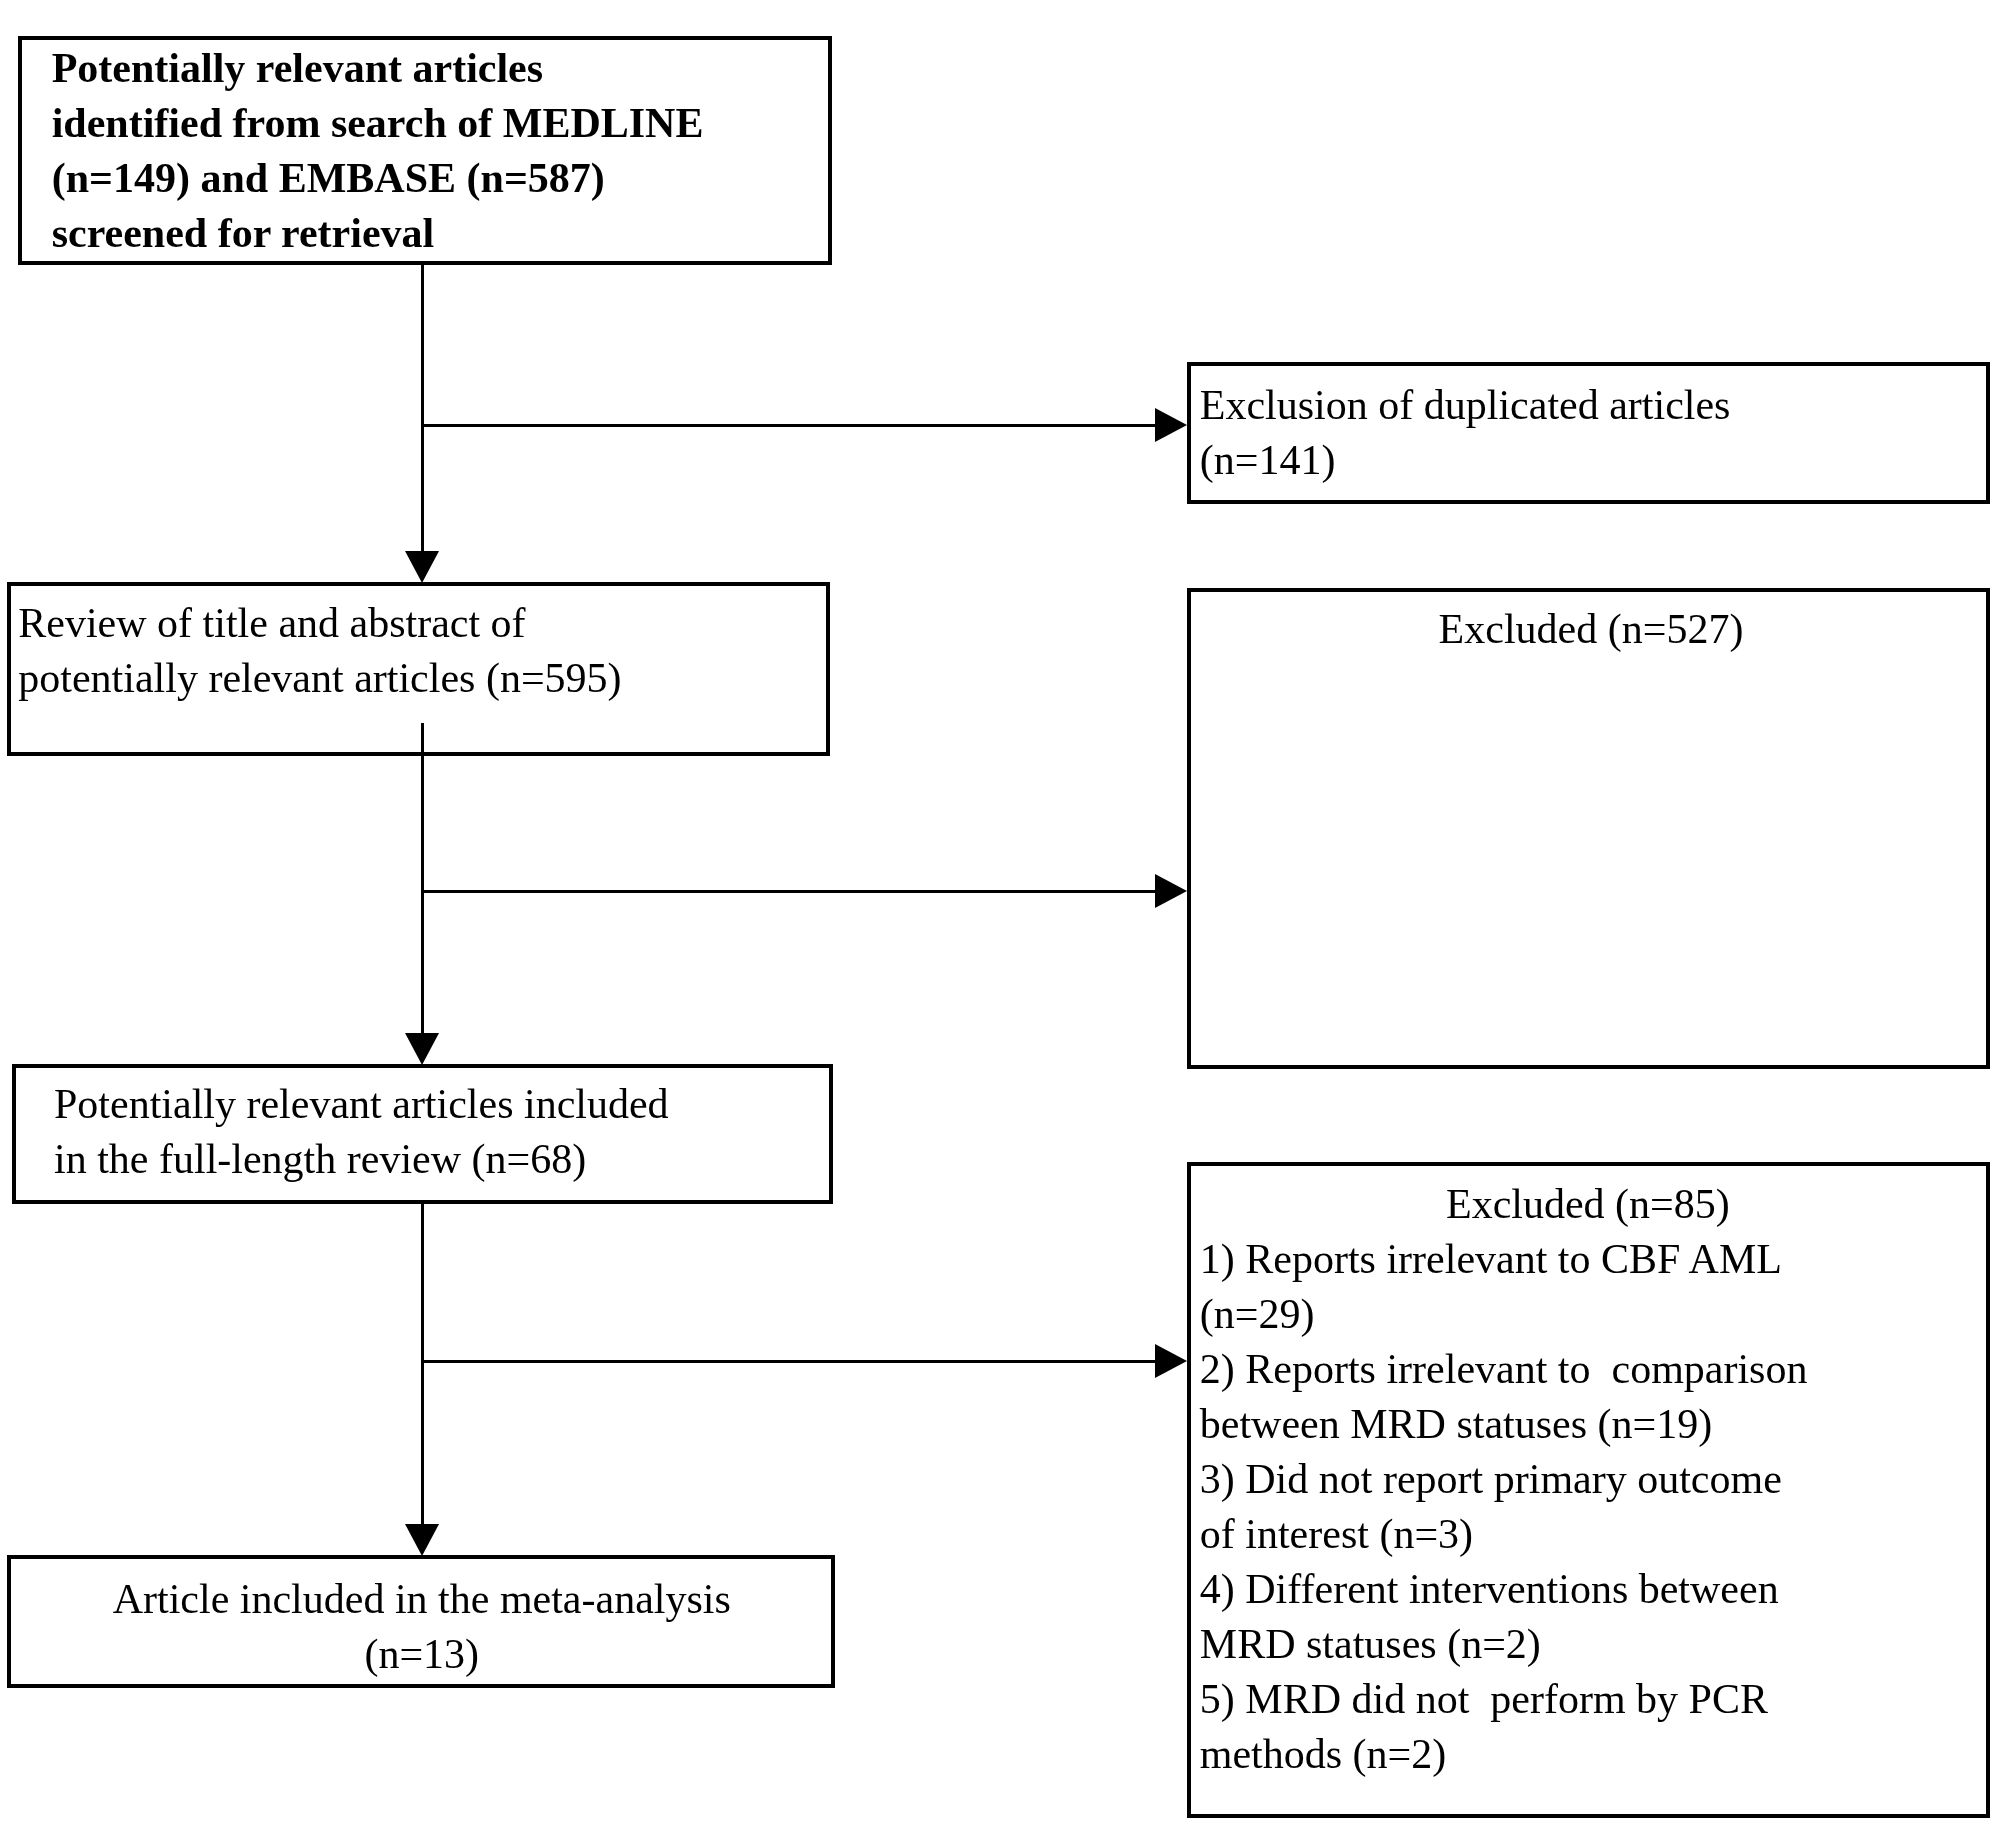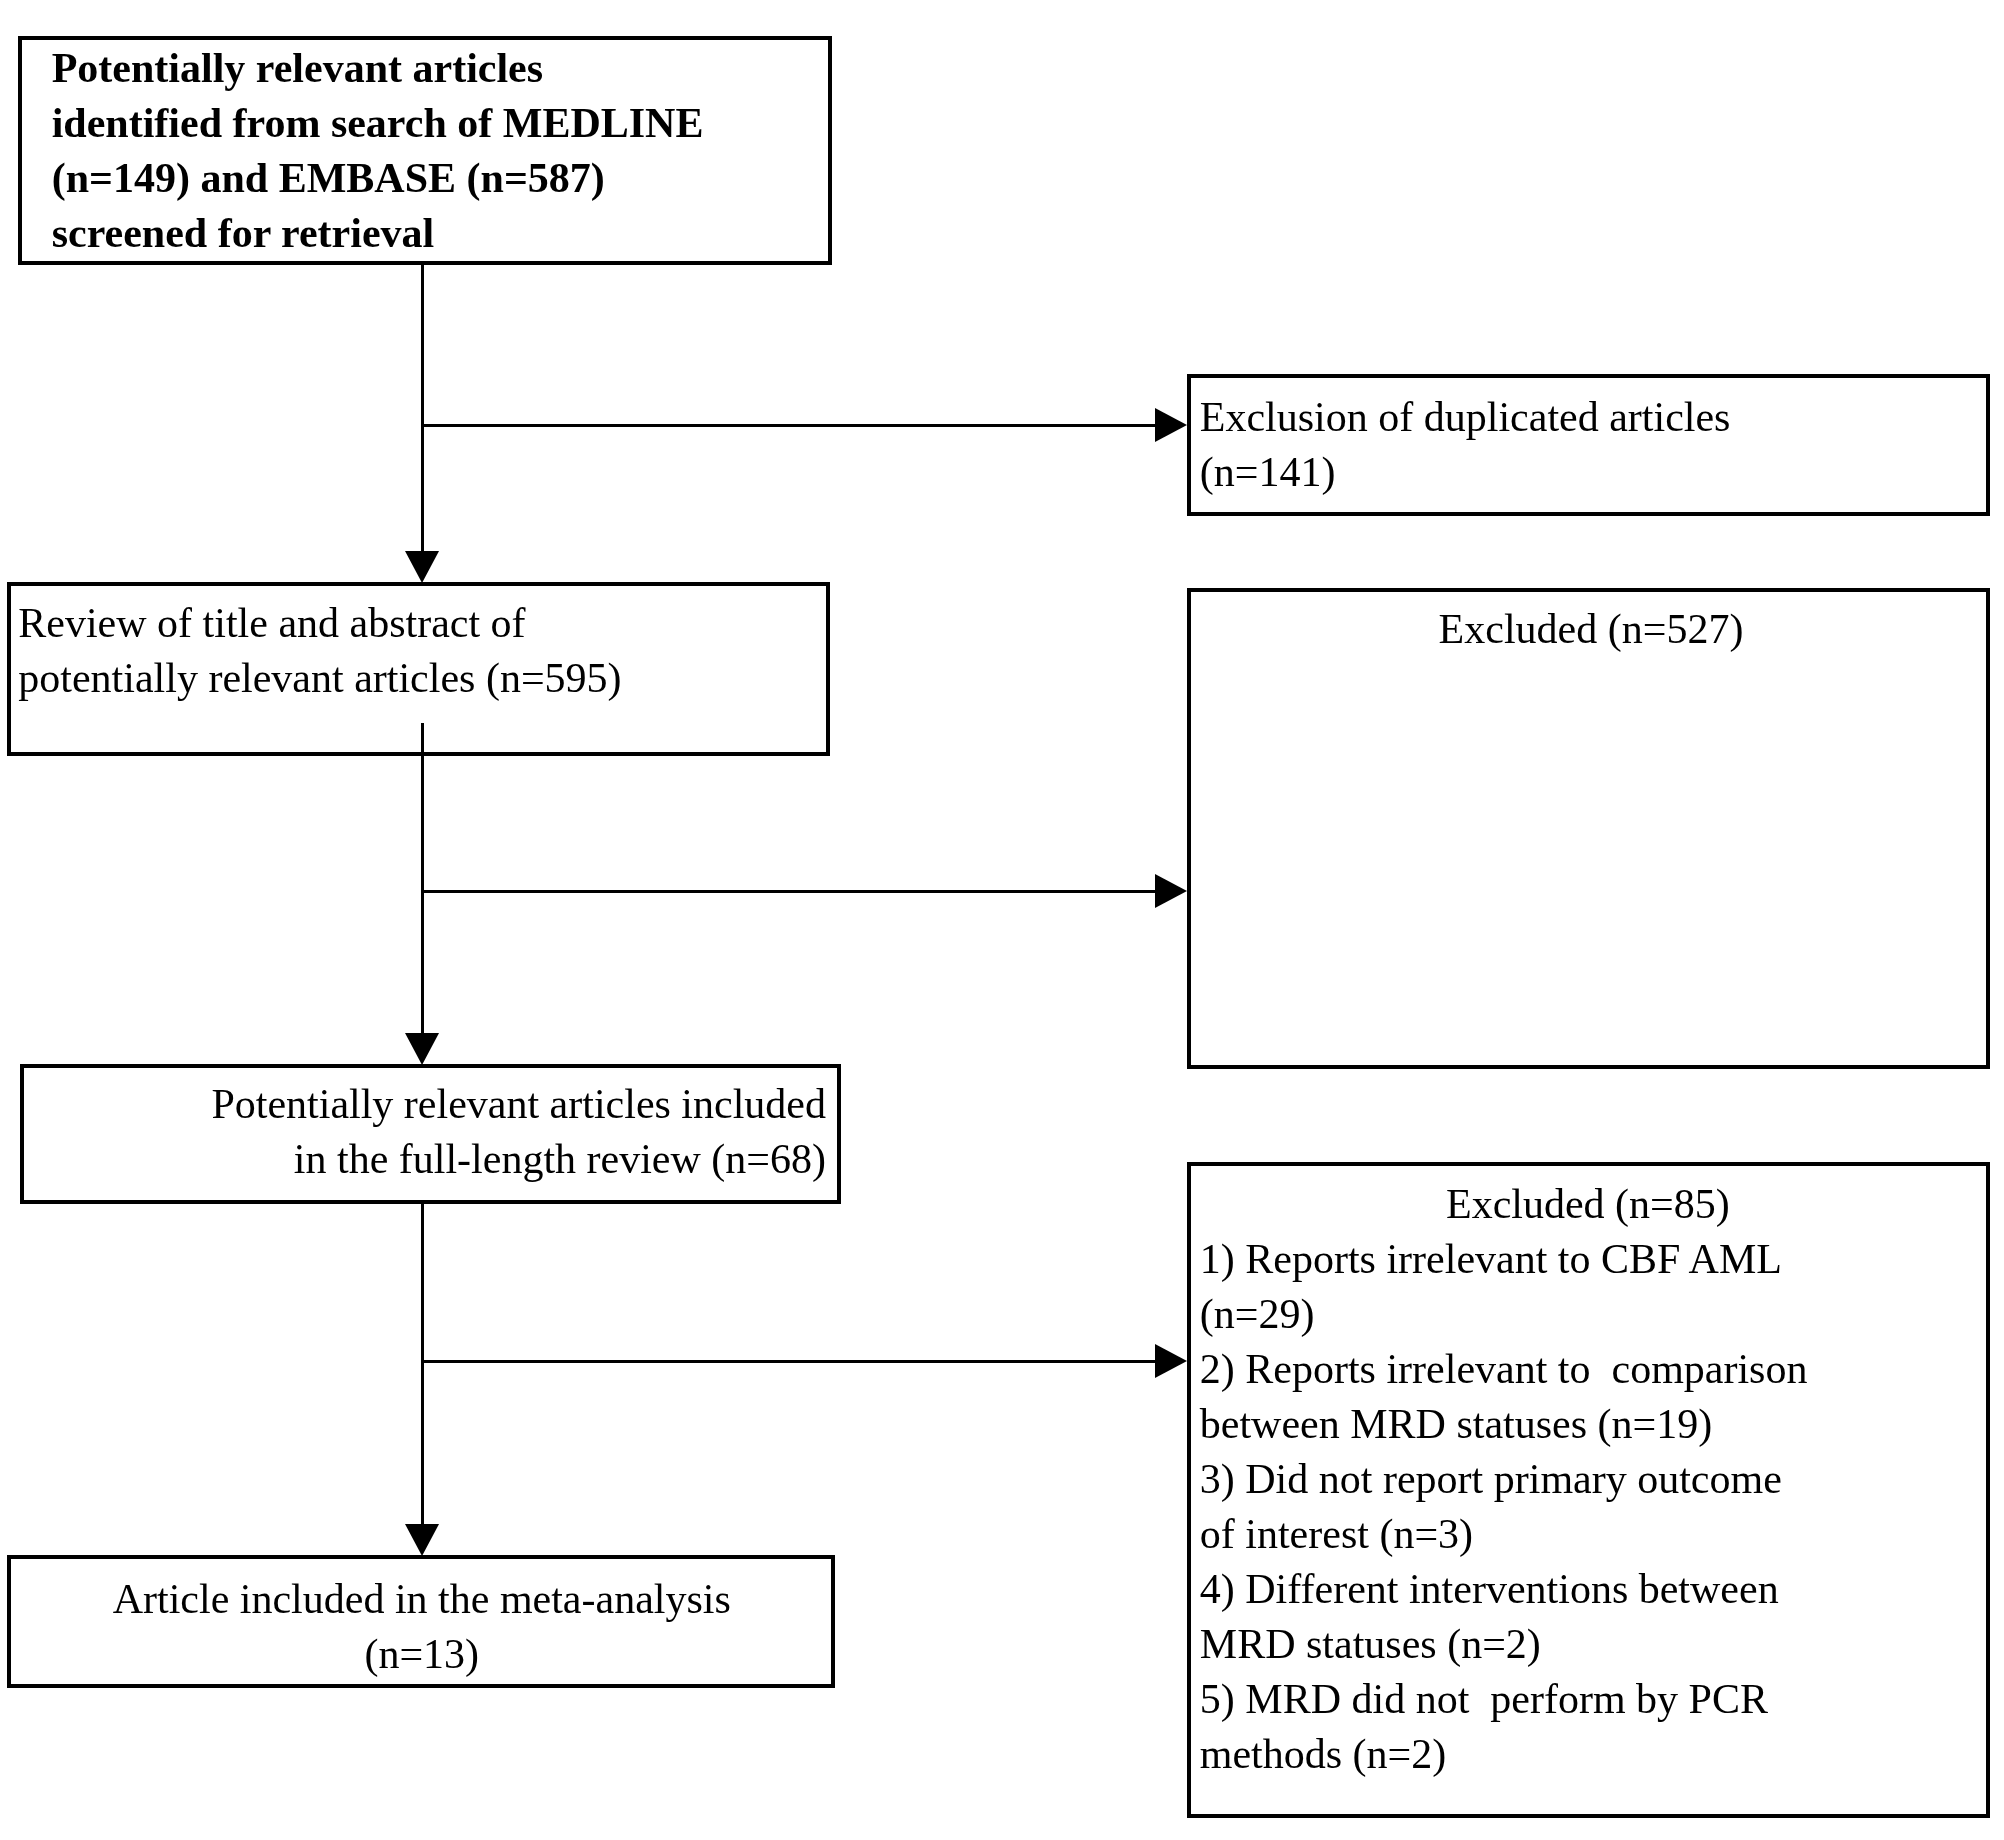--- a/index.html
+++ b/index.html
@@ -48,25 +48,25 @@
     position: absolute;
     width: 0; height: 0;
     border-top: 17.7px solid transparent;
     border-bottom: 17.7px solid transparent;
     border-left: 32px solid #000000;
   }
 
   
   #box-l1 { left: 17.7px;  top: 36px;   width: 814px; height: 229px;  padding: 1.1px 14px 0 30px; font-weight: bold; }
   #box-l2 { left: 6.6px;  top: 582px; width: 823px; height: 174px;  padding: 10px 11px 0 7.7px; }
-  #box-l3 { left: 20px;  top: 1064px; width: 821px; height: 140px;  padding: 8.8px 11px 0 38px; text-align: right; }
+  #box-l3 { left: 12px;  top: 1064px; width: 821px; height: 140px;  padding: 8.8px 11px 0 38px; }
   #box-l4 { left: 6.6px;  top: 1555px; width: 828px; height: 133px;  padding: 13.3px 11px 0 13.3px; text-align: center; }
 
   
-  #box-r1 { left: 1187px; top: 374px;  width: 803px; height: 142px;  padding: 12px 11px 0 8.8px; }
+  #box-r1 { left: 1187px; top: 362px;  width: 803px; height: 142px;  padding: 12px 11px 0 8.8px; }
   #box-r2 { left: 1187px; top: 588px; width: 803px; height: 481px;  padding: 10px 10px 0 15px; }
   #box-r3 { left: 1187px; top: 1162px; width: 803px; height: 656px; padding: 11px 10px 0 8.8px; }
 
   
   #vline1 { left: 421px; top: 265px;  width: 3.3px; height: 287px; }
   #arrow-d1 { left: 405px; top: 551px; }
   #hline1 { left: 421px; top: 424px; width: 735px; height: 3.3px; }
   #arrow-r1 { left: 1155px; top: 408px; }
 
   #vline2 { left: 421px; top: 723px; width: 3.3px; height: 311px; }

